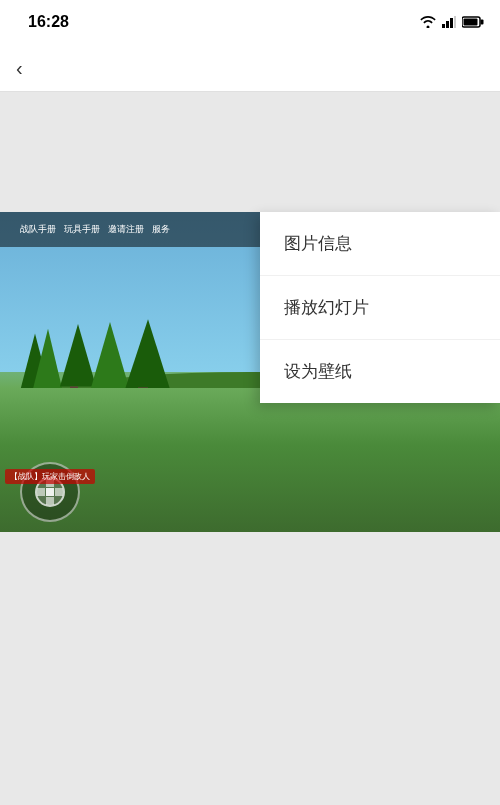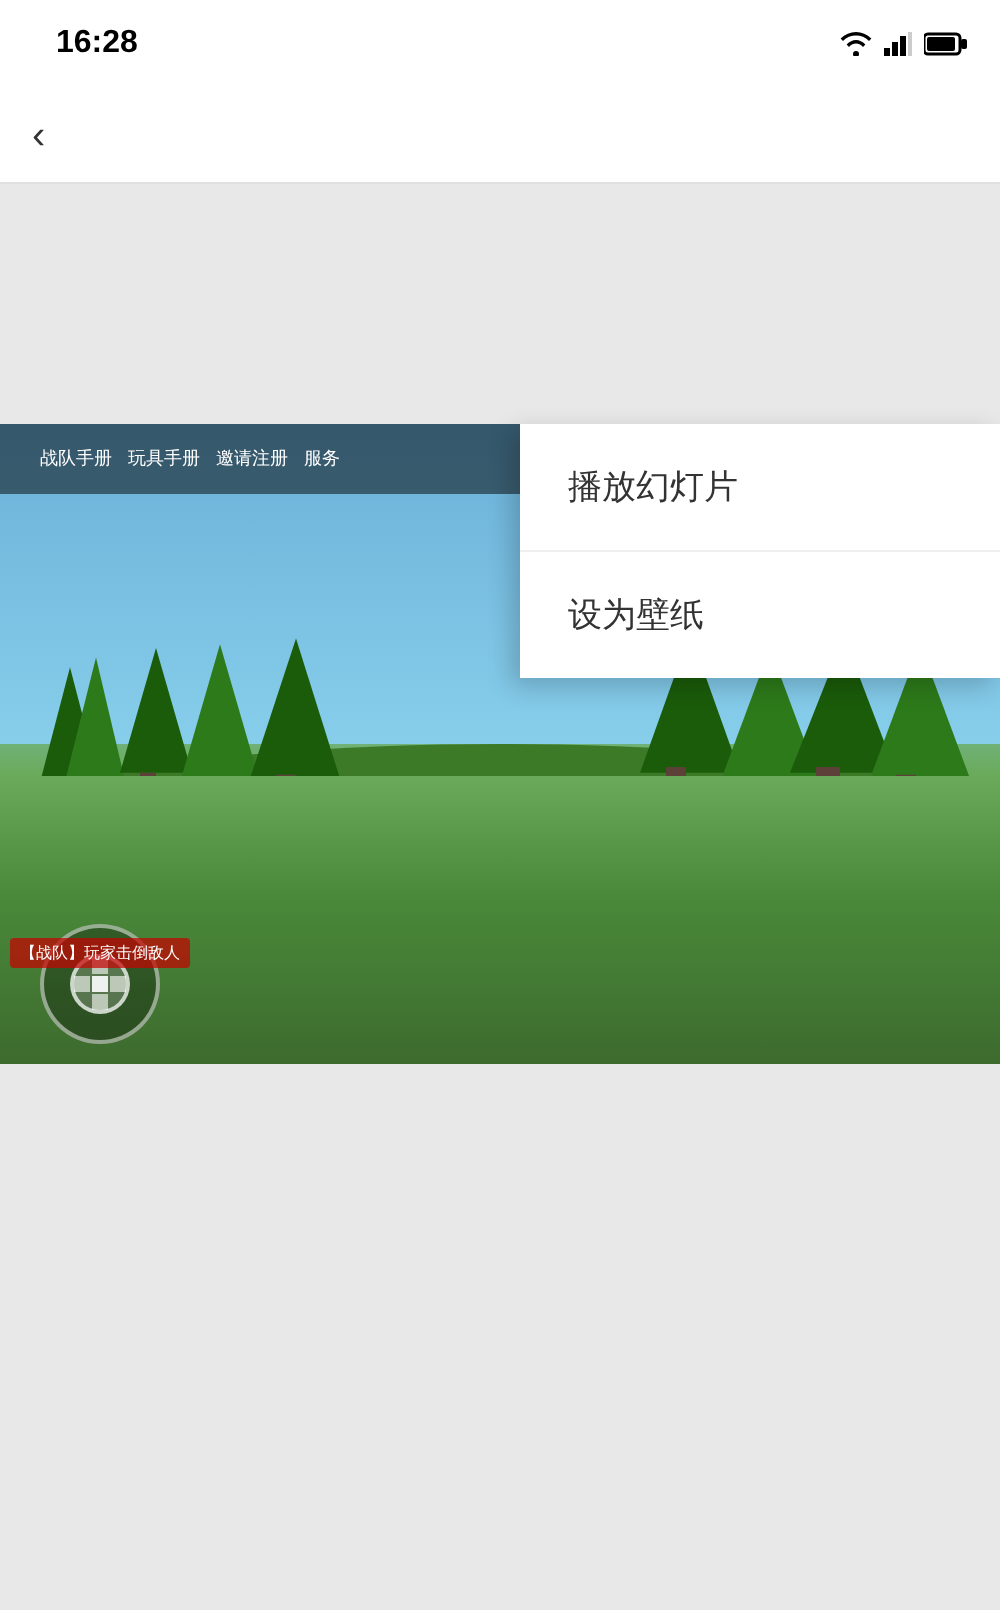--- a/index.html
+++ b/index.html
@@ -359,20 +359,23 @@
             <div></div>
         </div>
       </div>
     </div>
 
     <div class="kill-feed">【战队】玩家击倒敌人</div>
   </div>
 
   <div class="context-menu">
     <div class="menu-item">
+      <span>图片信息</span>
+    </div>
+    <div class="menu-item">
       <span>播放幻灯片</span>
     </div>
     <div class="menu-item">
       <span>设为壁纸</span>
     </div>
   </div>
 
 </div>
 
 </body></html>

